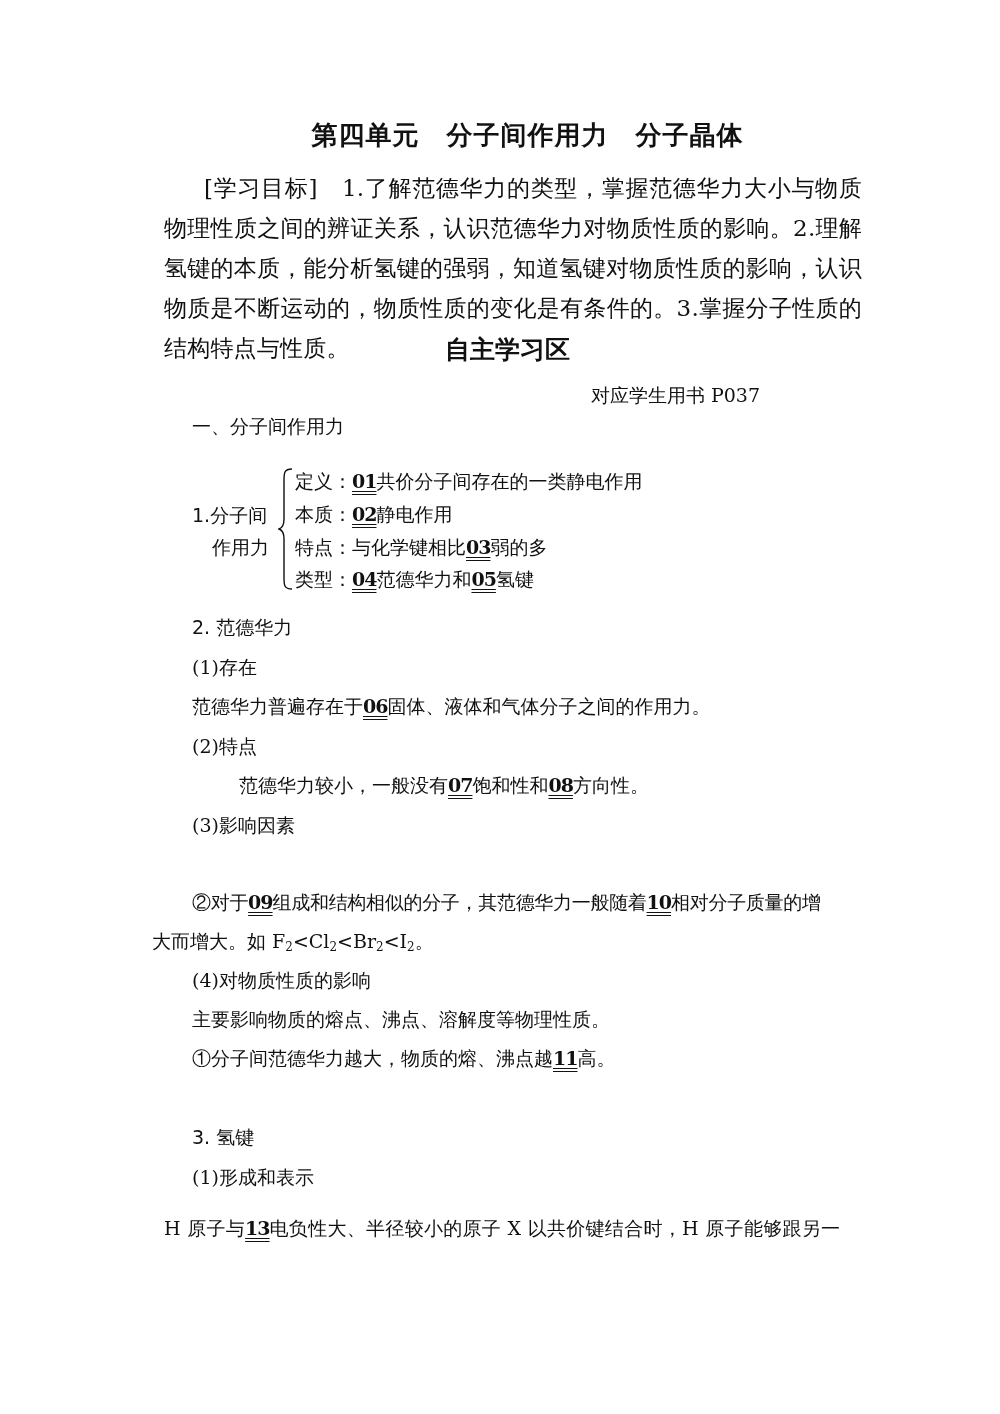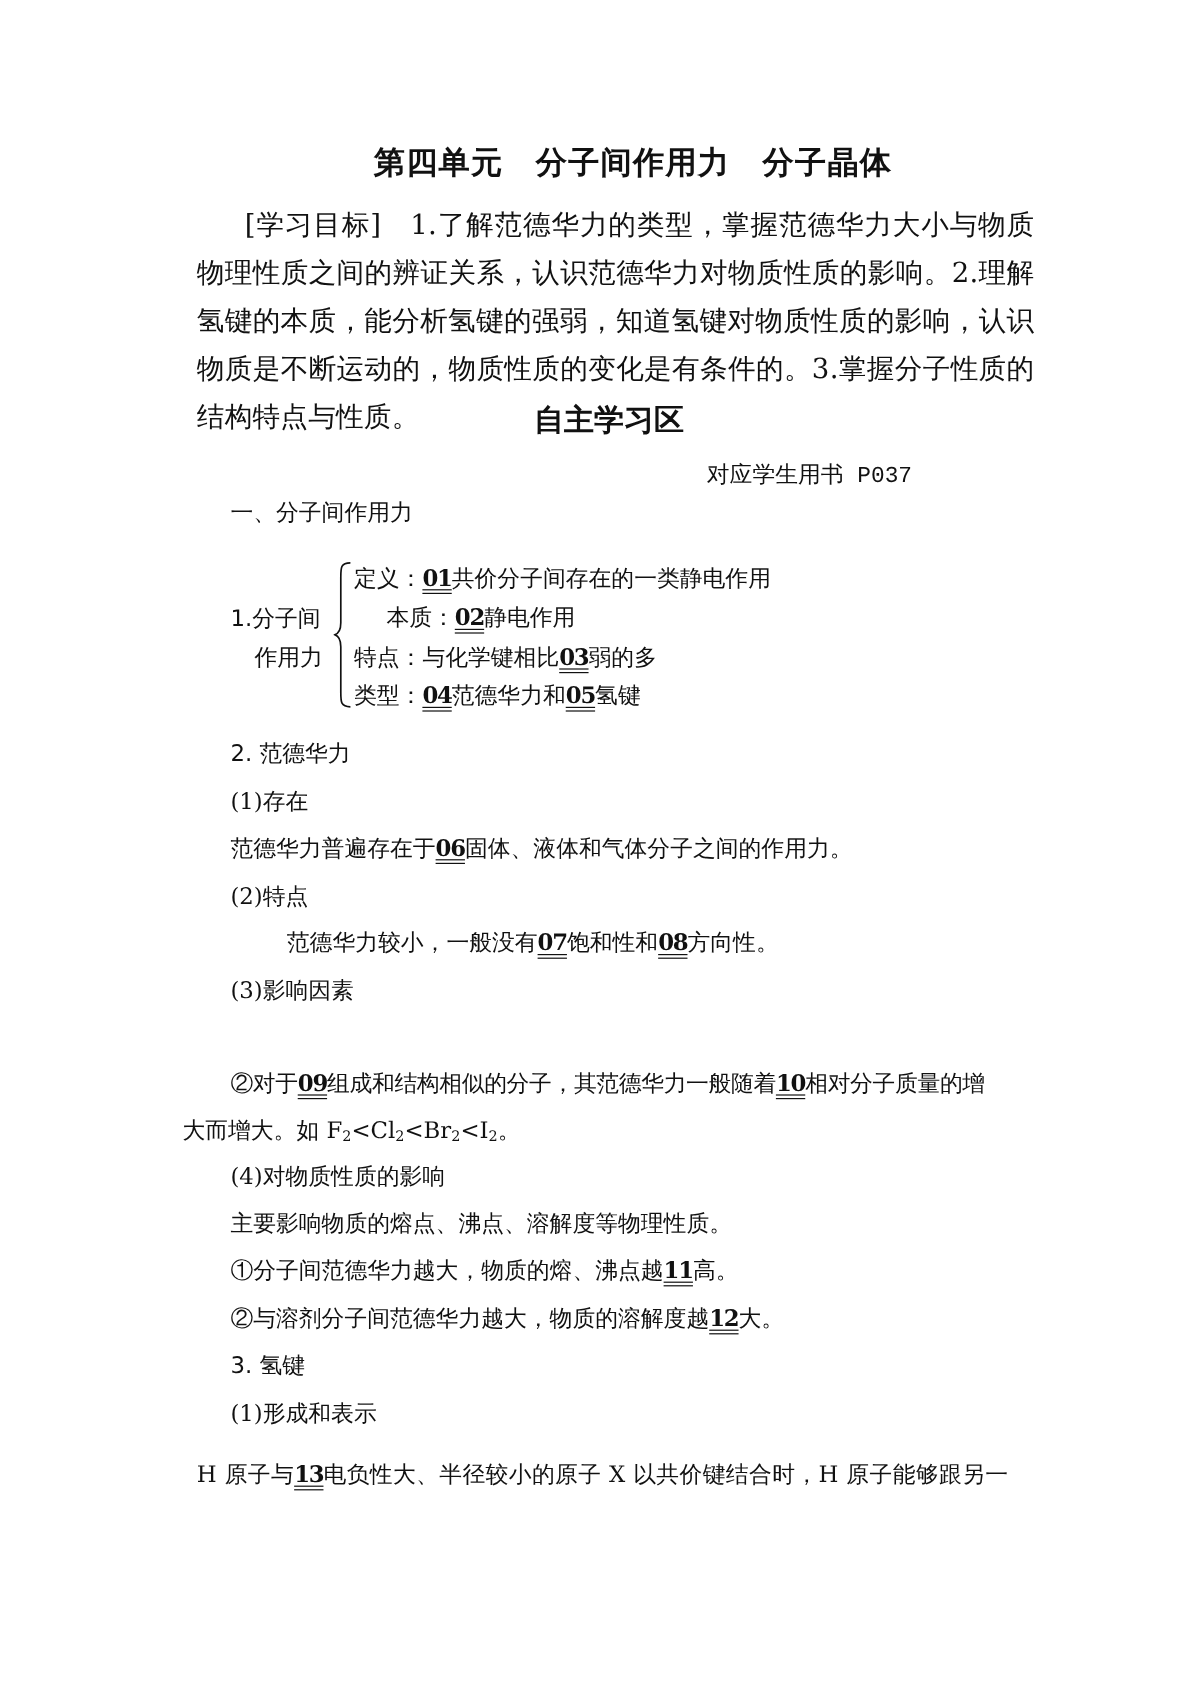--- a/index.html
+++ b/index.html
@@ -54,21 +54,20 @@
     text-align: center;
     font-family: "DejaVu Sans", "Liberation Sans", sans-serif;
     font-weight: bold;
     font-size: 25px;
   }
   .ref {
     position: absolute;
     top: 383px;
     right: 155px;
     font-size: 19px;
-    font-family: Liberation Mono, monospace;
   }
   .line {
     position: absolute;
     left: 192px;
     font-size: 19px;
     white-space: nowrap;
   }
   .bold-sans {
     font-family: "DejaVu Sans", "Liberation Sans", sans-serif;
   }
@@ -131,38 +130,37 @@
 
   <div class="line" style="top:414px;">一、分子间作用力</div>
 
   <div class="brace-block">
     <div class="brace-label" style="top:38px;">1.分子间</div>
     <div class="brace-label" style="top:70px; left:20px;">作用力</div>
     <svg class="brace-svg" width="16" height="124" viewBox="0 0 16 124">
       <path d="M14 2 C6 2 6 6 6 14 L6 52 C6 58 4 61 1 62 C4 63 6 66 6 72 L6 110 C6 118 6 122 14 122" fill="none" stroke="#111" stroke-width="1.4"></path>
     </svg>
     <div class="brace-item" style="top:4px;"><span>定义：</span><span class="blank-num">01</span><span class="blank-ans">共价分子</span><span>间存在的一类静电作用</span></div>
-    <div class="brace-item" style="top:37px;margin-left:27px;"><span>本质：</span><span class="blank-num">02</span><span class="blank-ans">静电</span><span>作用</span></div>
+    <div class="brace-item" style="top:37px;"><span>本质：</span><span class="blank-num">02</span><span class="blank-ans">静电</span><span>作用</span></div>
     <div class="brace-item" style="top:70px;"><span>特点：与化学键相比</span><span class="blank-num">03</span><span class="blank-ans">弱</span><span>的多</span></div>
     <div class="brace-item" style="top:102px;"><span>类型：</span><span class="blank-num">04</span><span class="blank-ans">范德华力</span><span>和</span><span class="blank-num">05</span><span class="blank-ans">氢键</span></div>
   </div>
 
   <div class="line bold-sans" style="top:615px;">2. 范德华力</div>
   <div class="line" style="top:655px;">(1)存在</div>
   <div class="line" style="top:694px;"><span>范德华力普遍存在于</span><span class="blank-num">06</span><span class="blank-ans">固体、液体和气体</span><span>分子之间的作用力。</span></div>
 
   <div class="line" style="top:734px;">(2)特点</div>
   <div class="line" style="top:773px;margin-left:47px;"><span>范德华力较小，一般没有</span><span class="blank-num">07</span><span class="blank-ans">饱和性</span><span>和</span><span class="blank-num">08</span><span class="blank-ans">方向性</span><span>。</span></div>
 
   <div class="line" style="top:813px;">(3)影响因素</div>
   <div class="line" style="top:890px; letter-spacing:-0.3px;"><span>②对于</span><span class="blank-num">09</span><span class="blank-ans">组成和结构相似</span><span>的分子，其范德华力一般随着</span><span class="blank-num">10</span><span class="blank-ans">相对分子质量</span><span>的增</span></div>
   <div class="line" style="top:929px; left:152px;"><span>大而增大。如 </span><span>F</span><sub>2</sub><span>&lt;</span><span>Cl</span><sub>2</sub><span>&lt;</span><span>Br</span><sub>2</sub><span>&lt;</span><span>I</span><sub>2</sub><span>。</span></div>
 
   <div class="line" style="top:968px;">(4)对物质性质的影响</div>
   <div class="line" style="top:1007px;">主要影响物质的熔点、沸点、溶解度等物理性质。</div>
   <div class="line" style="top:1046px;"><span>①分子间范德华力越大，物质的熔、沸点越</span><span class="blank-num">11</span><span class="blank-ans">高</span><span>。</span></div>
-  <div class="line" style="top:1086px;"><span>②与溶剂分子间范德华力越大，物质的溶解度越</span><span class="blank-num">12</span><span class="blank-ans">大</span><span>。</span></div>
 
   <div class="line bold-sans" style="top:1125px;">3. 氢键</div>
   <div class="line" style="top:1165px;">(1)形成和表示</div>
   <div class="wide-para" style="top:1216px;"><span>H 原子与</span><span class="blank-num">13</span><span class="blank-ans">电负性大、半径较小</span><span>的原子 X 以共价键结合时，H 原子能够跟另一</span></div>
 
 </div>
 
 </body></html>

